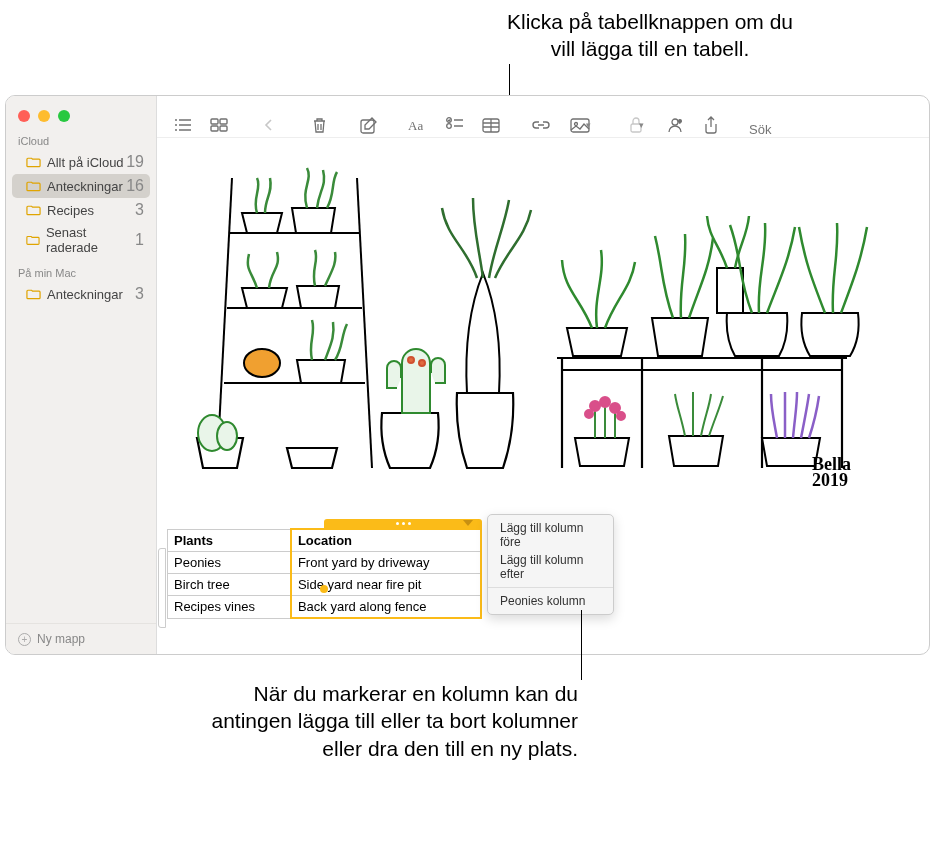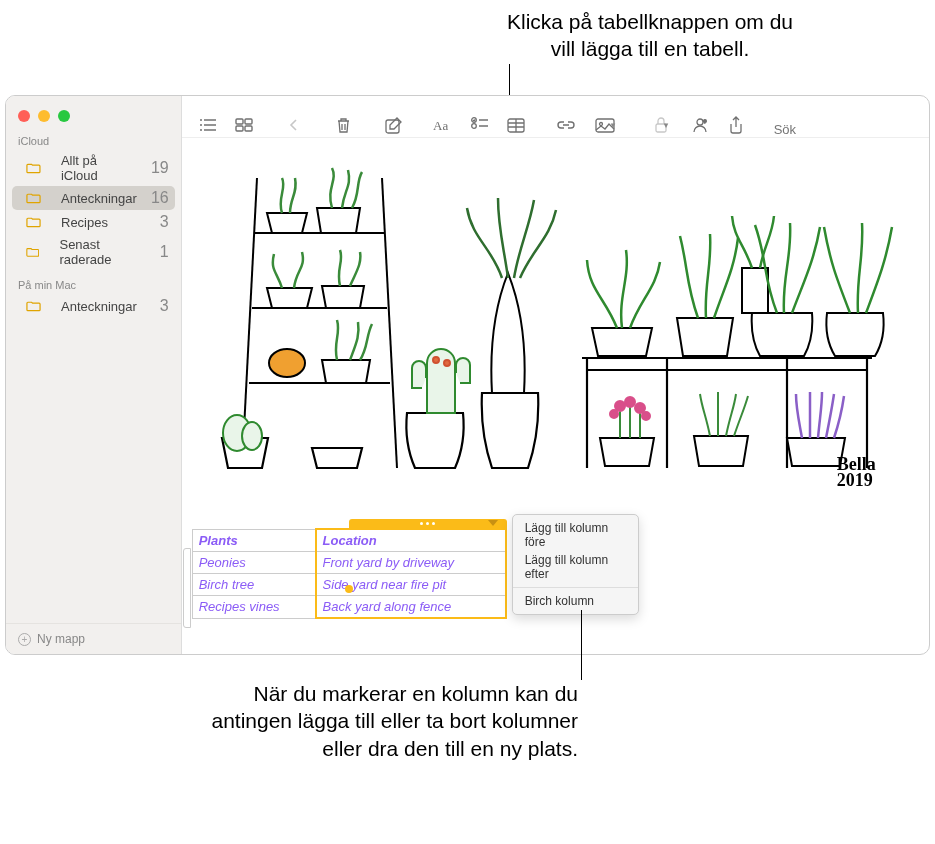--- a/index.html
+++ b/index.html
@@ -80,21 +80,20 @@
       color: #888;
       font-size: 11px;
     }
     .folder-list { list-style: none; }
     .folder-item {
       display: flex;
       align-items: center;
       padding: 3px 12px 3px 20px;
       color: #444;
       cursor: pointer;
-      gap: 14px;
     }
     .folder-item.selected {
       background: #d4d1cc;
       border-radius: 5px;
       margin: 0 6px;
       padding-left: 14px;
       padding-right: 6px;
     }
     .folder-icon {
       width: 15px;
@@ -227,22 +226,21 @@
       width: 3px; height: 3px; background: #fff; border-radius: 50%;
     }
     .notes-table {
       border-collapse: collapse;
       width: 100%;
       font-size: 13px;
     }
     .notes-table td {
       border: 1px solid #ccc;
       padding: 3px 6px;
-      color: #8b5cf6;
-      font-style: italic;
+      color: #000000;
     }
     .notes-table tr:first-child td { font-weight: 600; }
     .notes-table td.sel-col {
       border-left: 2px solid #fbbb18;
       border-right: 2px solid #fbbb18;
       background: #fff;
     }
     .notes-table tr:first-child td.sel-col { border-top: 2px solid #fbbb18; margin-top: 32px; }
     .notes-table tr:last-child td.sel-col { border-bottom: 2px solid #fbbb18; }
     .sel-left-dot, .sel-right-dot {
@@ -624,21 +622,21 @@
             <td>Recipes vines</td>
             <td class="sel-col">Back yard along fence</td>
           </tr>
         </tbody>
           </table>
 
         <div class="context-menu">
           <div class="menu-item">Lägg till kolumn före</div>
           <div class="menu-item">Lägg till kolumn efter</div>
           <div class="menu-sep"></div>
-          <div class="menu-item">Birch kolumn</div>
+          <div class="menu-item">Peonies kolumn</div>
         </div>
       </div>
     </div>
   </div>
 </div>
 
 <div class="callout-line-bottom"></div>
 <div class="callout-bottom">När du markerar en kolumn kan du antingen lägga till eller ta bort kolumner eller dra den till en ny plats.</div>
 
 </body></html>

